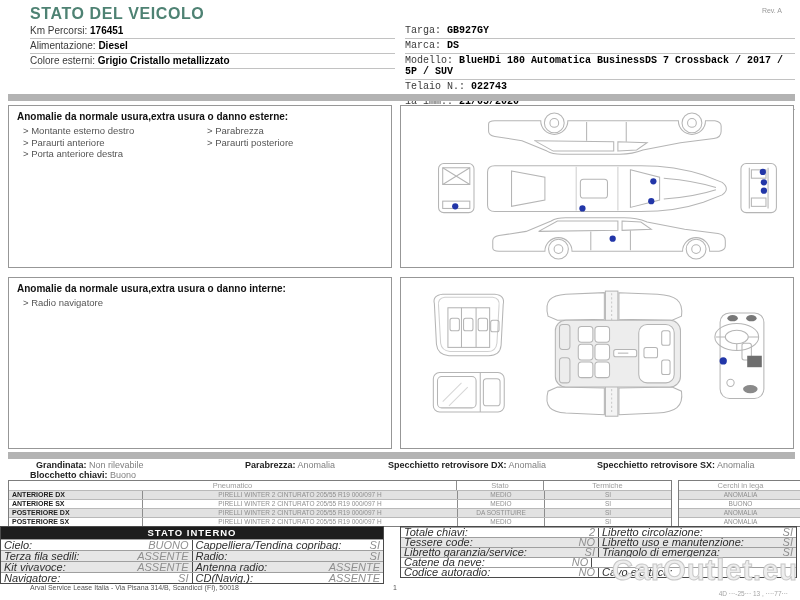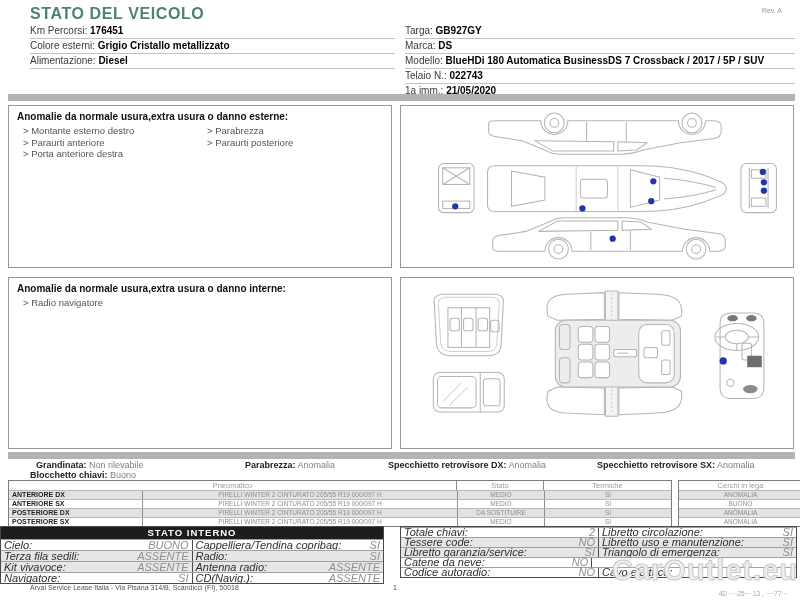--- a/index.html
+++ b/index.html
@@ -4,21 +4,21 @@
 <style>
   html,body{margin:0;padding:0;background:#fff;}
   .page{position:relative;width:800px;height:600px;background:#fff;overflow:hidden;
         font-family:"Liberation Sans","DejaVu Sans",sans-serif;color:#222;}
 
   
   .title{position:absolute;left:30px;top:5px;font-size:16px;font-weight:bold;color:#4e8273;letter-spacing:.6px;}
   .rev{position:absolute;right:18px;top:7px;font-size:7px;color:#999;}
   .info{position:absolute;top:24px;font-size:10px;}
   .info-left{left:30px;width:365px;}
-  .info-right{left:405px;width:390px;}
+  .info-right{left:405px;width:390px;font-family:Liberation Mono, monospace;}
   .info-row{border-bottom:1px solid #c2c2c2;padding:1px 0 2px;line-height:11px;}
   .info-row .lbl{color:#3a3a3a;}
   .info-row .val{color:#000;font-weight:bold;}
 
   .graybar{position:absolute;left:8px;width:787px;height:7px;background:#b3b3b3;}
   #bar1{top:94px;} #bar2{top:452px;}
 
   
   .panel{position:absolute;border:1px solid #979797;background:#fff;}
   #panel-ext-anom{left:8px;top:105px;width:382px;height:161px;}
@@ -93,26 +93,26 @@
 
   <div class="title">STATO DEL VEICOLO</div>
   <div class="rev">Rev. A</div>
 
   <div class="info info-left">
     <div class="info-row">
       <span class="lbl">Km Percorsi:</span>
       <span class="val">176451</span>
     </div>
     <div class="info-row">
+      <span class="lbl">Alimentazione:</span>
+      <span class="val">Diesel</span>
+    </div>
+    <div class="info-row">
       <span class="lbl">Colore esterni:</span>
       <span class="val">Grigio Cristallo metallizzato</span>
-    </div>
-    <div class="info-row">
-      <span class="lbl">Alimentazione:</span>
-      <span class="val">Diesel</span>
     </div>
   </div>
 
   <div class="info info-right">
     <div class="info-row">
       <span class="lbl">Targa:</span>
       <span class="val">GB927GY</span>
     </div>
     <div class="info-row">
       <span class="lbl">Marca:</span>

